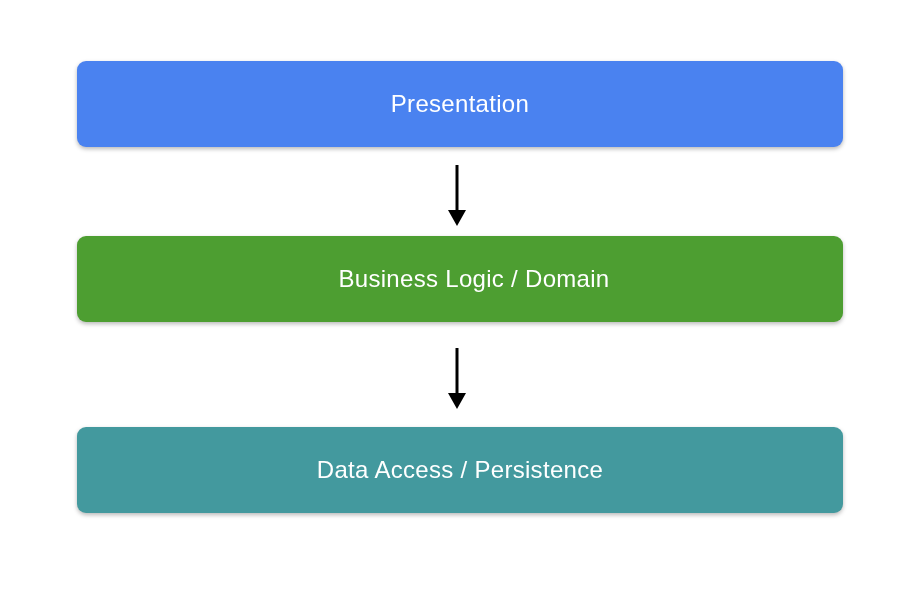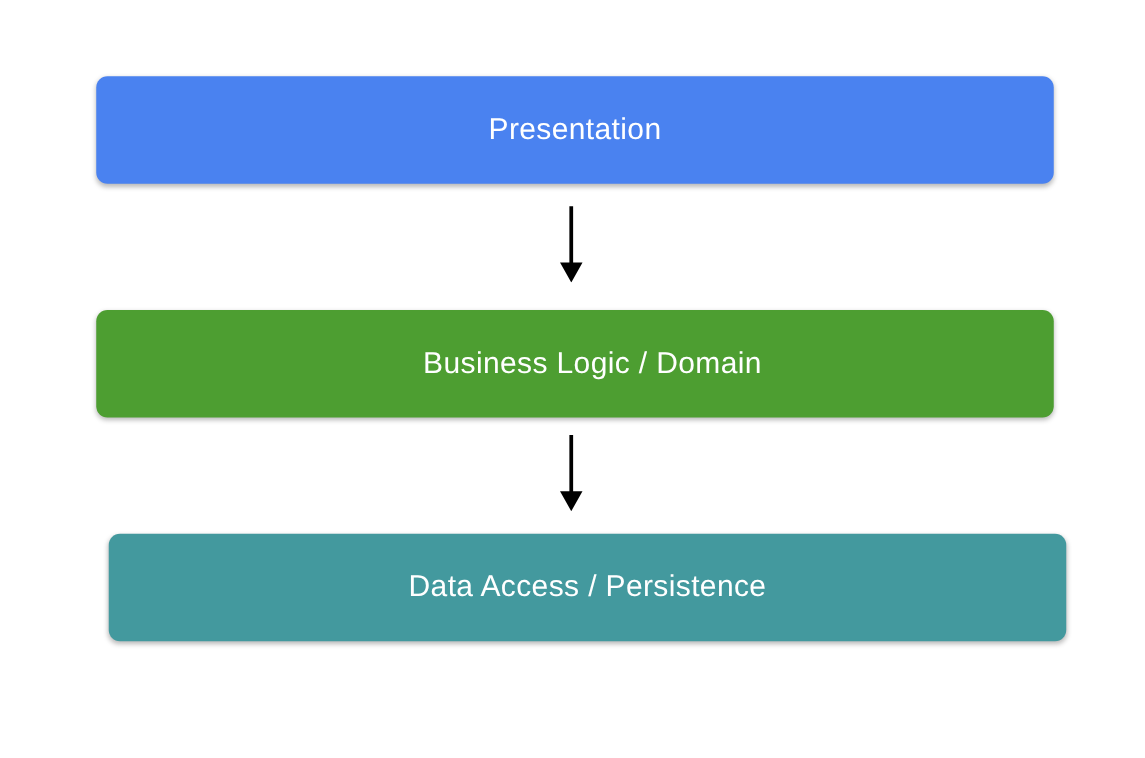--- a/index.html
+++ b/index.html
@@ -28,22 +28,22 @@
     box-sizing: border-box;
   }
   .layer-label {
     color: #ffffff;
     font-size: 24px;
     font-weight: 400;
     letter-spacing: 0.3px;
     white-space: nowrap;
   }
   .box-presentation { top: 61px; }
-  .box-business     { top: 248px; padding-left: 28px; }
-  .box-data         { top: 427px; margin-left: 10px; }
+  .box-business     { top: 236px; padding-left: 28px; }
+  .box-data         { top: 427px; }
   .arrow {
     position: absolute;
     left: 442px;
     width: 30px;
     height: 62px;
   }
   .arrow-1 { top: 164px; }
   .arrow-2 { top: 347px; }
 </style>
 </head>

